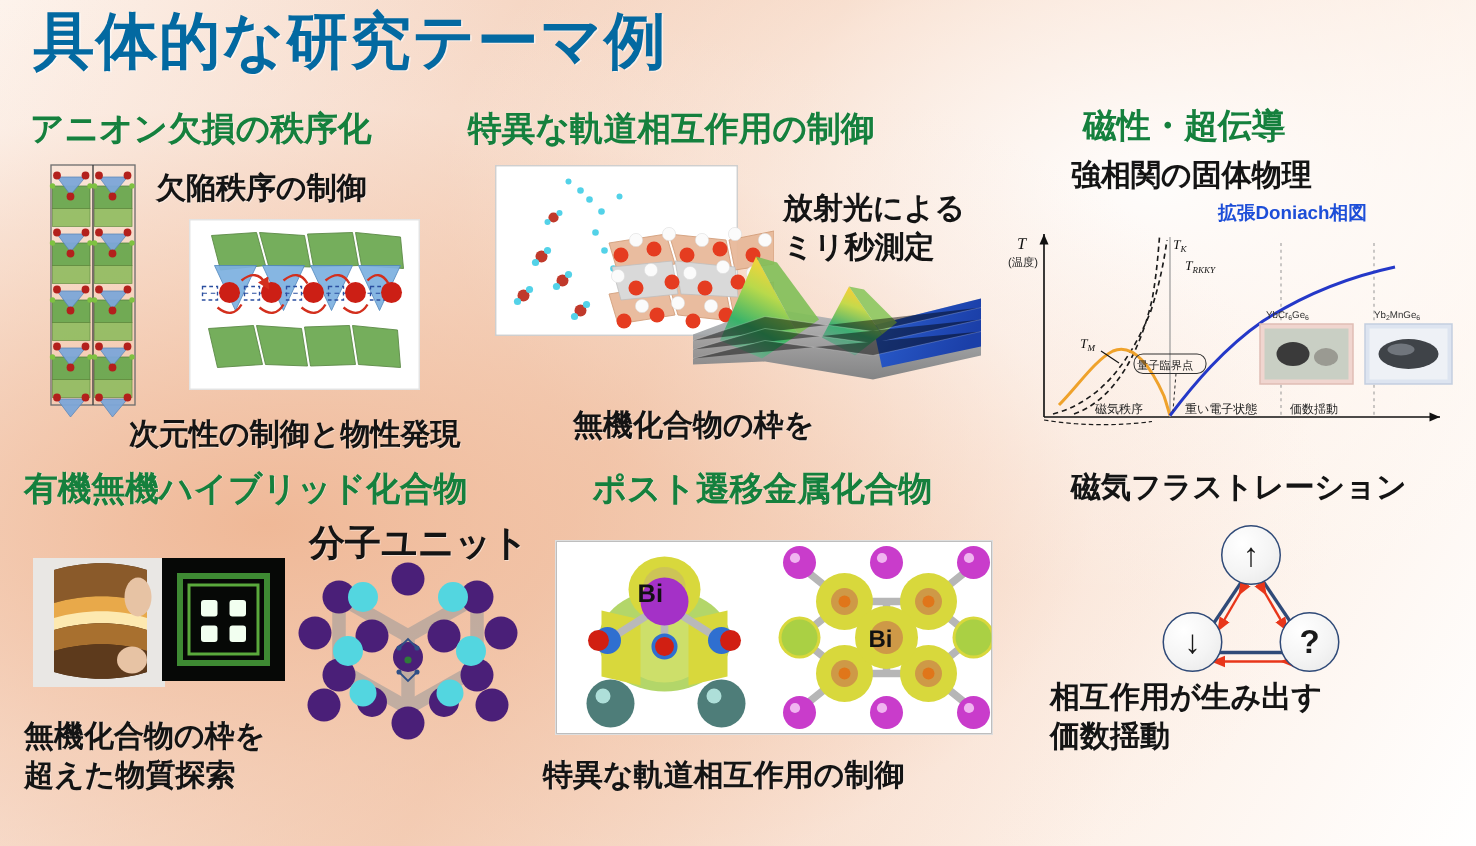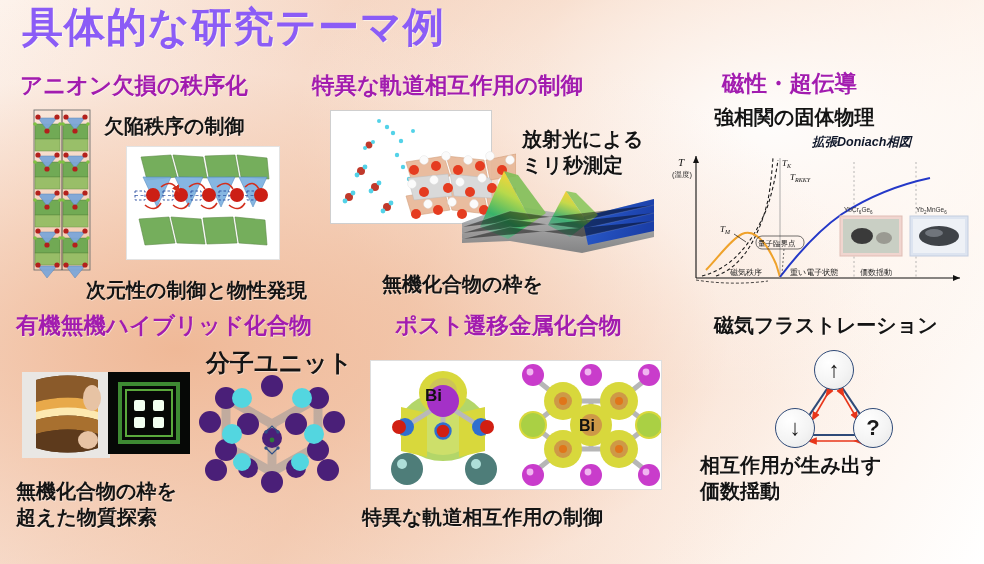--- a/index.html
+++ b/index.html
@@ -9,26 +9,26 @@
     background:
       radial-gradient(ellipse 85% 75% at 18% 62%, rgba(239,183,149,0.95) 0%, rgba(243,201,175,0.6) 38%, rgba(250,233,223,0.25) 66%, rgba(255,252,250,0) 85%),
       radial-gradient(ellipse 60% 60% at 78% 22%, rgba(255,255,255,0.92) 0%, rgba(255,250,246,0.55) 45%, rgba(255,255,255,0) 80%),
       linear-gradient(118deg, #fdf3ec 0%, #f7dccc 22%, #f2c8ae 44%, #f8ddcc 64%, #fdf2ea 80%, #ffffff 100%);
   }
   .slide { position:absolute; inset:0; }
   .abs { position:absolute; }
 
   
   .title {
-    left:22px; top:6px; font-size:41px; font-weight:700; color:#8b5cf6;
+    left:22px; top:6px; font-size:41px; font-weight:700; color:#0369a1;
     letter-spacing:1px; line-height:1.05;
     text-shadow:1px 1px 0 rgba(255,255,255,0.55);
   }
   .heading {
-    font-size:22.5px; font-weight:700; color:#a21caf; line-height:1.1;
+    font-size:22.5px; font-weight:700; color:#15803d; line-height:1.1;
     text-shadow:0.5px 0.5px 0 rgba(255,255,255,0.5);
   }
   .sub {
     font-size:20px; font-weight:700; color:#141414; line-height:1.25;
     text-shadow:0.5px 0.5px 0 rgba(255,255,255,0.45);
   }
   .sub.small { font-size:24px; }
 
   
   .photo { background:#fff; overflow:hidden; }
@@ -352,21 +352,21 @@
         <path d="M0 74 L48 62 L120 72 L192 56"></path>
       </g>
     </svg>
   </div>
 
   <div class="abs sub" style="left:382px; top:272px;">無機化合物の枠を</div>
 
   <div class="abs heading" style="left:722px; top:72px;">磁性・超伝導</div>
   <div class="abs sub" style="left:714px; top:105px;">強相関の固体物理</div>
 
-  <div class="abs" style="left:812px; top:134px; font-size:12.5px; font-weight:700; color:#0f172a; font-family:'Liberation Sans',sans-serif;font-style:italic;">拡張Doniach相図</div>
+  <div class="abs" style="left:812px; top:134px; font-size:12.5px; font-weight:700; color:#1d4ed8; font-family:'Liberation Sans',sans-serif;">拡張Doniach相図</div>
 
   <div class="abs phase">
     <svg width="300" height="148" viewBox="0 0 300 148">
 
       <line x1="24" y1="8" x2="24" y2="130" stroke="#111" stroke-width="1.1"></line>
       <line x1="24" y1="130" x2="288" y2="130" stroke="#111" stroke-width="1.1"></line>
       <polygon points="288,130 281,127 281,133" fill="#111"></polygon>
       <polygon points="24,8 21,15 27,15" fill="#111"></polygon>
 
       <line x1="108" y1="10" x2="108" y2="130" stroke="#9a9a9a" stroke-width="0.8"></line>

